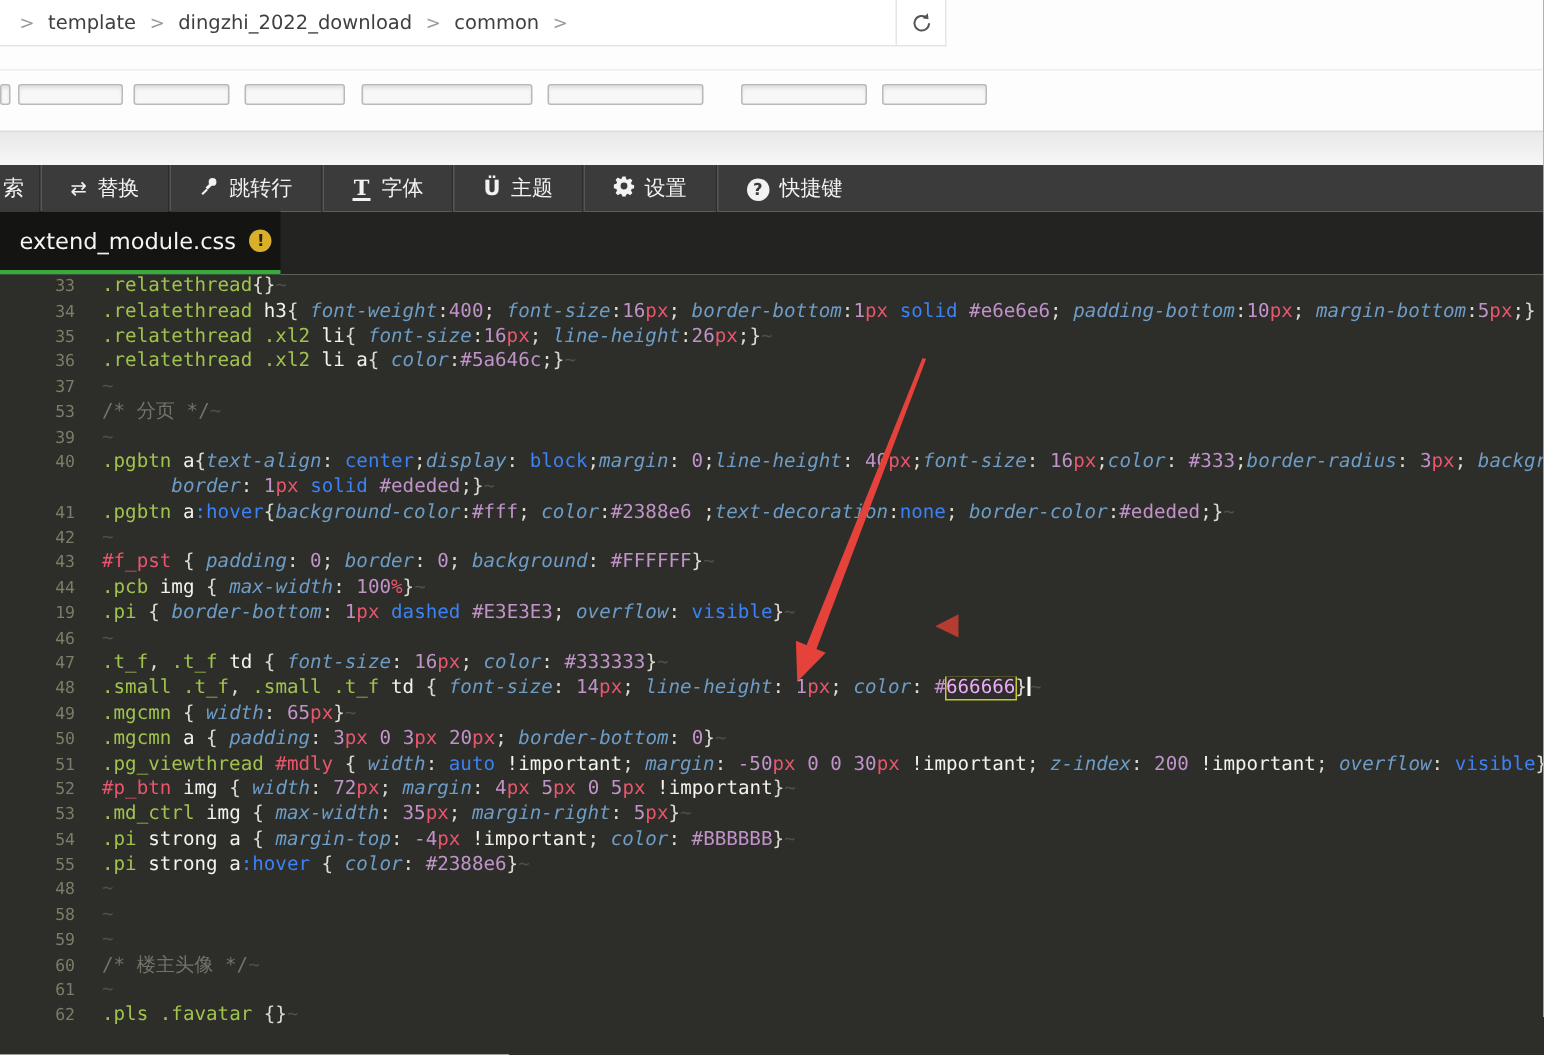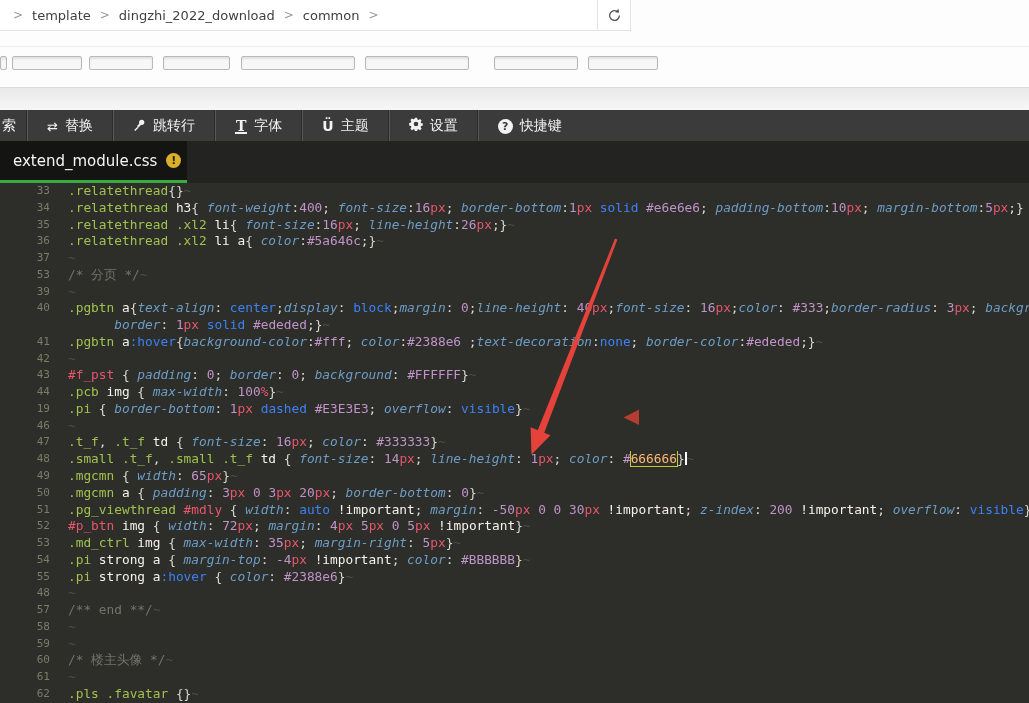--- a/index.html
+++ b/index.html
@@ -59,21 +59,21 @@
   .tk-ele{color:#f4f2ea}
   .tk-pun{color:#dcdad0}
   .tk-prp{color:#6d9dc7;font-style:italic}
   .tk-val{color:#3b82f6}
   .tk-num{color:#c093c9}
   .tk-unit{color:#e8566d}
   .tk-hex{color:#c093c9}
   .tk-idt{color:#e8566d}
   .tk-imp{color:#f4f2ea}
   .tk-cmt{color:#73736a}
-  .tk-box{color:#fdba74;outline:1px solid var(--selection_box_border,#c8c832);}
+  .tk-box{color:#f0abfc;outline:1px solid var(--selection_box_border,#c8c832);}
   .tk-eol{color:#505047;}
   .caret{display:inline-block;width:2px;height:13px;background:#fff;vertical-align:-2px;}
 
   
   .annot{position:absolute;left:0;top:0;width:1029px;height:703px;pointer-events:none;}
   .an-arrow{fill:var(--annotation_red,#e5423b);}
   .an-tri{fill:var(--triangle_red,#b53c31);}
 </style>
 </head>
 <body>
@@ -261,24 +261,20 @@
       </div>
       <div class="row">
         <span class="gut">55</span>
         <span class="code"><span class="tk-cls">.pi</span><span class="tk-ele"> strong a</span><span class="tk-val">:hover</span><span class="tk-pun"> { </span><span class="tk-prp">color</span><span class="tk-pun">: </span><span class="tk-hex">#2388e6</span><span class="tk-pun">}</span><span class="tk-eol">~</span></span>
       </div>
       <div class="row">
         <span class="gut">48</span>
         <span class="code"><span class="tk-eol">~</span></span>
       </div>
       <div class="row">
-        <span class="gut">57</span>
-        <span class="code"><span class="tk-cmt">/** end **/</span><span class="tk-eol">~</span></span>
-      </div>
-      <div class="row">
         <span class="gut">58</span>
         <span class="code"><span class="tk-eol">~</span></span>
       </div>
       <div class="row">
         <span class="gut">59</span>
         <span class="code"><span class="tk-eol">~</span></span>
       </div>
       <div class="row">
         <span class="gut">60</span>
         <span class="code"><span class="tk-cmt">/* 楼主头像 */</span><span class="tk-eol">~</span></span>

